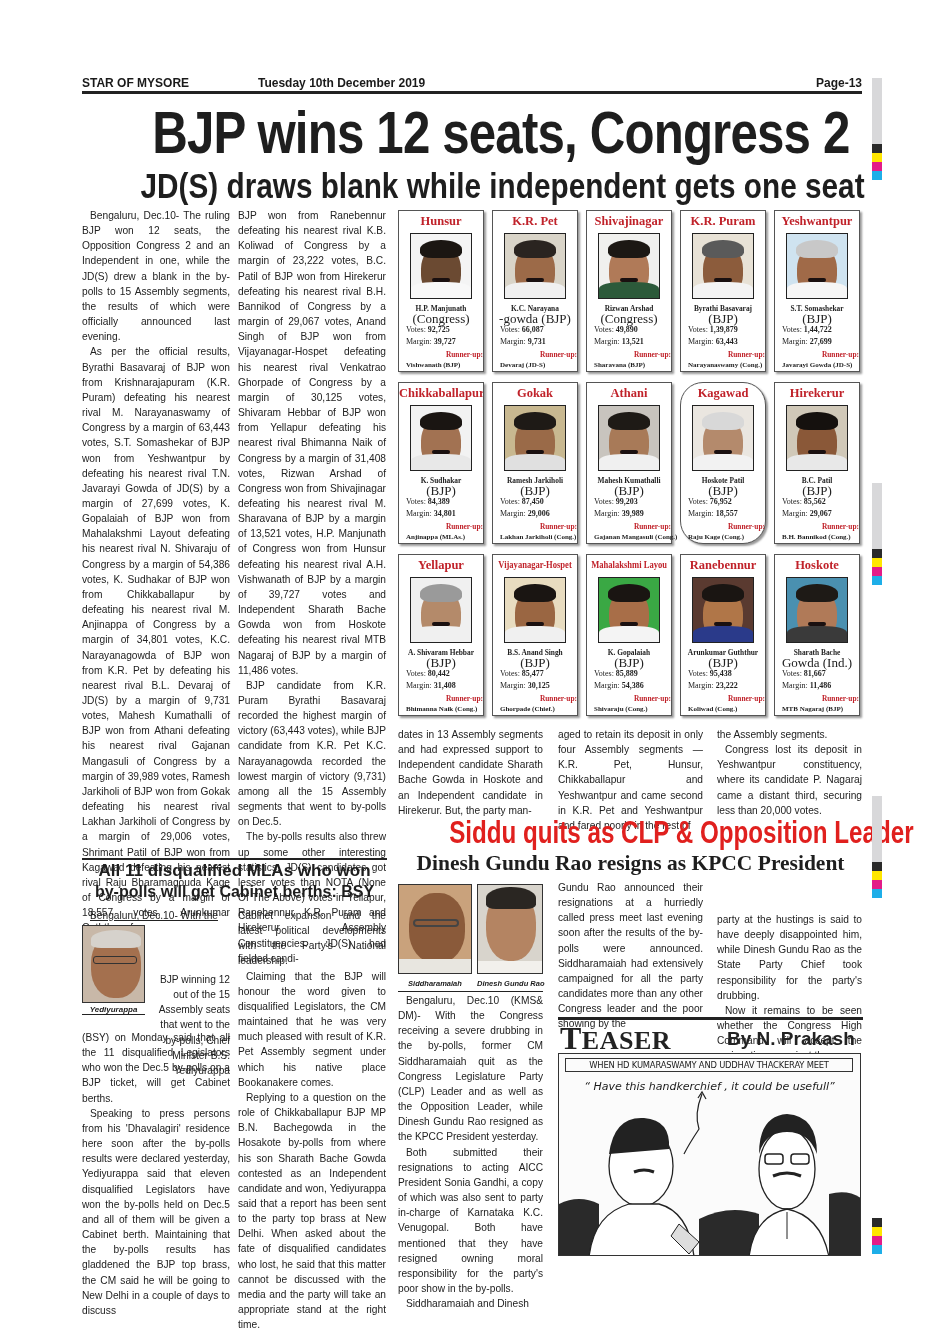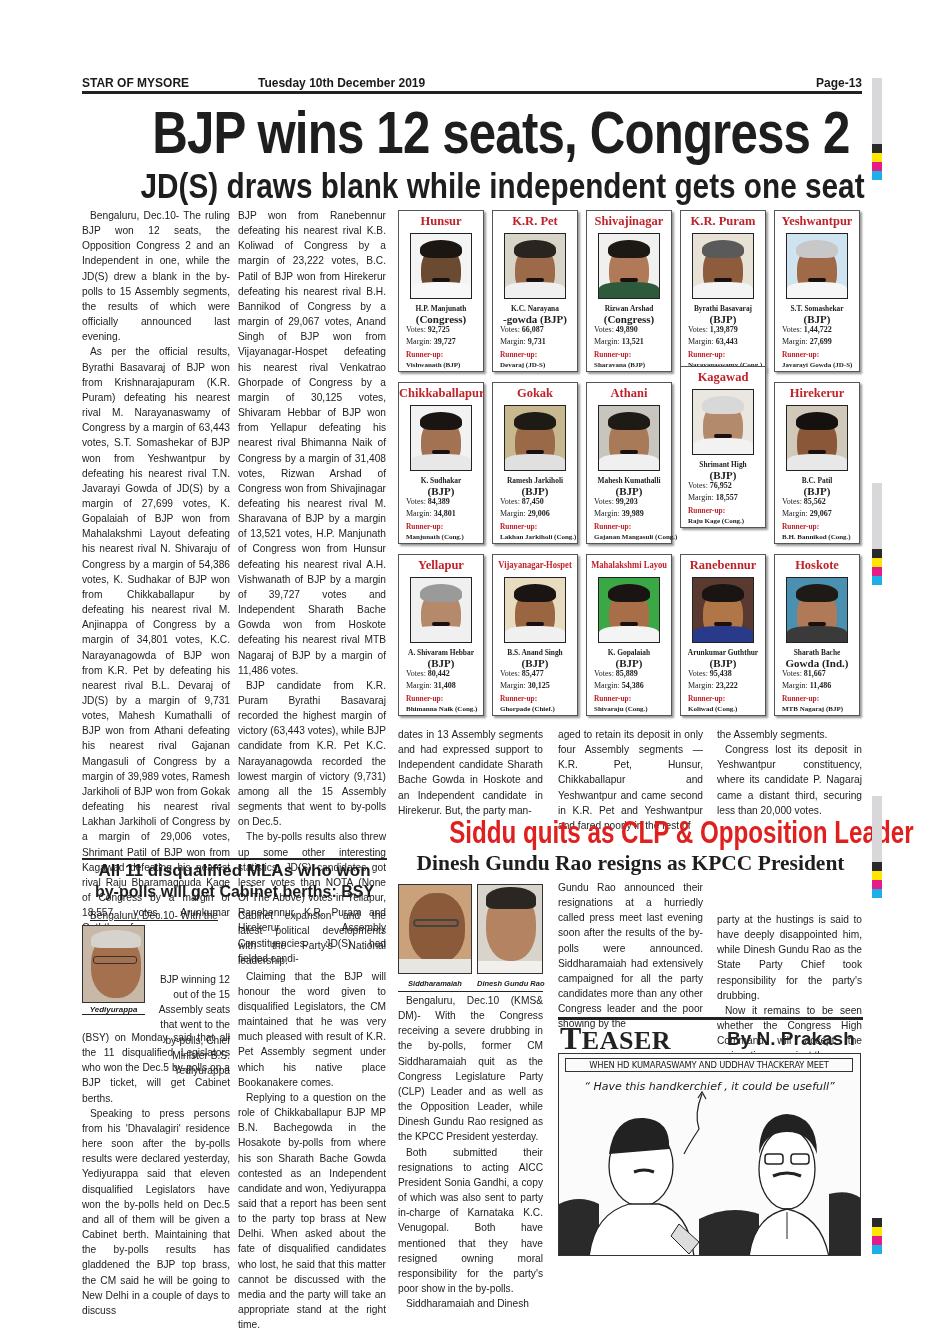--- a/index.html
+++ b/index.html
@@ -23,24 +23,24 @@
   .col p { text-indent: 8px; }
   .col p.noindent { text-indent: 0; }
 
   .grid { position: absolute; left: 398px; top: 210px; width: 465px; }
   .card { position: absolute; width: 86px; height: 162px; background: #fff; border: 1px solid #555;
     box-shadow: 2px 2px 2px #999; font-family: "Liberation Serif", serif; }
   .card .cname { text-align: center; color: #c0222a; font-weight: bold; font-size: 12.5px; line-height: 16px; margin-top: 2px; white-space: nowrap; overflow: hidden; }
   .card .cname.small { font-size: 9.5px; transform: scaleX(0.9); }
   .card .photo { width: 62px; height: 66px; margin: 4px auto 0; border: 1px solid #222; position: relative; overflow: hidden; }
   .card .winner { text-align: center; font-size: 7.4px; line-height: 11px; margin-top: 4px; font-weight: bold; color: #222; }
-  .card .party { text-align: center; font-size: 11px; line-height: 10px; font-weight: bold; color: #222; }
+  .card .party { text-align: center; font-size: 13px; line-height: 10px; font-weight: normal; color: #222; }
   .card .stat { font-size: 8px; line-height: 11.5px; padding-left: 7px; color: #222; }
   .card .stat b { font-weight: bold; }
-  .card .ru-label { font-size: 7.4px; line-height: 10px; color: #c0222a; font-weight: bold; padding-left: 7px; margin-top: 3px; }
+  .card .ru-label { font-size: 7.4px; line-height: 10px; color: #c0222a; font-weight: bold; padding-left: 7px; margin-top: 3px; text-align: right; }
   .card .ru-val { font-size: 7px; line-height: 10px; font-weight: bold; padding-left: 7px; white-space: nowrap; color: #222; }
 
   .face { position: absolute; left: 50%; transform: translateX(-50%); border-radius: 45% 45% 42% 42%; }
   .hair { position: absolute; left: 50%; transform: translateX(-50%); border-radius: 50% 50% 30% 30%; }
   .shirt { position: absolute; left: 0; right: 0; bottom: 0; height: 16px; border-radius: 40% 40% 0 0; }
   .mous { position: absolute; left: 50%; transform: translateX(-50%); width: 18px; height: 4px; background: #1a1010; border-radius: 3px; }
 
   .siddu-head { position: absolute; left: 398px; top: 816px; width: 465px; text-align: center;
     color: #e0201e; font-weight: bold; font-size: 31px; line-height: 34px; transform: scaleX(0.78);
     transform-origin: center; white-space: nowrap; }
@@ -185,21 +185,21 @@
         <div class="face" style="top:12px;width:40px;height:50px;background:#a27252"></div>
         <div class="hair" style="top:6px;width:42px;height:18px;background:#1a1512"></div>
         <div class="mous" style="top:44px;"></div>
         <div class="shirt" style="background:#e8e8e8"></div>
       </div>
       <div class="winner">K. Sudhakar</div>
       <div class="party">(BJP)</div>
       <div class="stat"><span>Votes:</span> <b>84,389</b></div>
       <div class="stat"><span>Margin:</span> <b>34,801</b></div>
       <div class="ru-label">Runner-up:</div>
-      <div class="ru-val">Manjunath (Cong.)</div>
+      <div class="ru-val">Anjinappa (MLAs.)</div>
     </div>
     <div class="card" style="left: 94px; top: 172px;">
       <div class="cname">Gokak</div>
       <div class="photo" style="background:#c8b890">
         <div class="face" style="top:12px;width:40px;height:50px;background:#9a6a48"></div>
         <div class="hair" style="top:6px;width:42px;height:18px;background:#1e1a16"></div>
         <div class="mous" style="top:44px;"></div>
         <div class="shirt" style="background:#e0e0e0"></div>
       </div>
       <div class="winner">Ramesh Jarkiholi</div>
@@ -217,29 +217,29 @@
         <div class="mous" style="top:44px;"></div>
         <div class="shirt" style="background:#f0f0f0"></div>
       </div>
       <div class="winner">Mahesh Kumathalli</div>
       <div class="party">(BJP)</div>
       <div class="stat"><span>Votes:</span> <b>99,203</b></div>
       <div class="stat"><span>Margin:</span> <b>39,989</b></div>
       <div class="ru-label">Runner-up:</div>
       <div class="ru-val">Gajanan Mangasuli (Cong.)</div>
     </div>
-    <div class="card" style="left: 282px; top: 156px;">
+    <div class="card" style="left: 282px; top: 172px; border-radius: 23px;">
       <div class="cname">Kagawad</div>
       <div class="photo" style="background:#eae6e0">
         <div class="face" style="top:12px;width:40px;height:50px;background:#b48a6c"></div>
         <div class="hair" style="top:6px;width:42px;height:18px;background:#d8d8d8"></div>
         <div class="mous" style="top:44px;"></div>
         <div class="shirt" style="background:#f2f2f2"></div>
       </div>
-      <div class="winner">Shrimant High</div>
+      <div class="winner">Hoskote Patil</div>
       <div class="party">(BJP)</div>
       <div class="stat"><span>Votes:</span> <b>76,952</b></div>
       <div class="stat"><span>Margin:</span> <b>18,557</b></div>
       <div class="ru-label">Runner-up:</div>
       <div class="ru-val">Raju Kage (Cong.)</div>
     </div>
     <div class="card" style="left: 376px; top: 172px;">
       <div class="cname">Hirekerur</div>
       <div class="photo" style="background:#d0c8b8">
         <div class="face" style="top:12px;width:40px;height:50px;background:#8a5838"></div>

